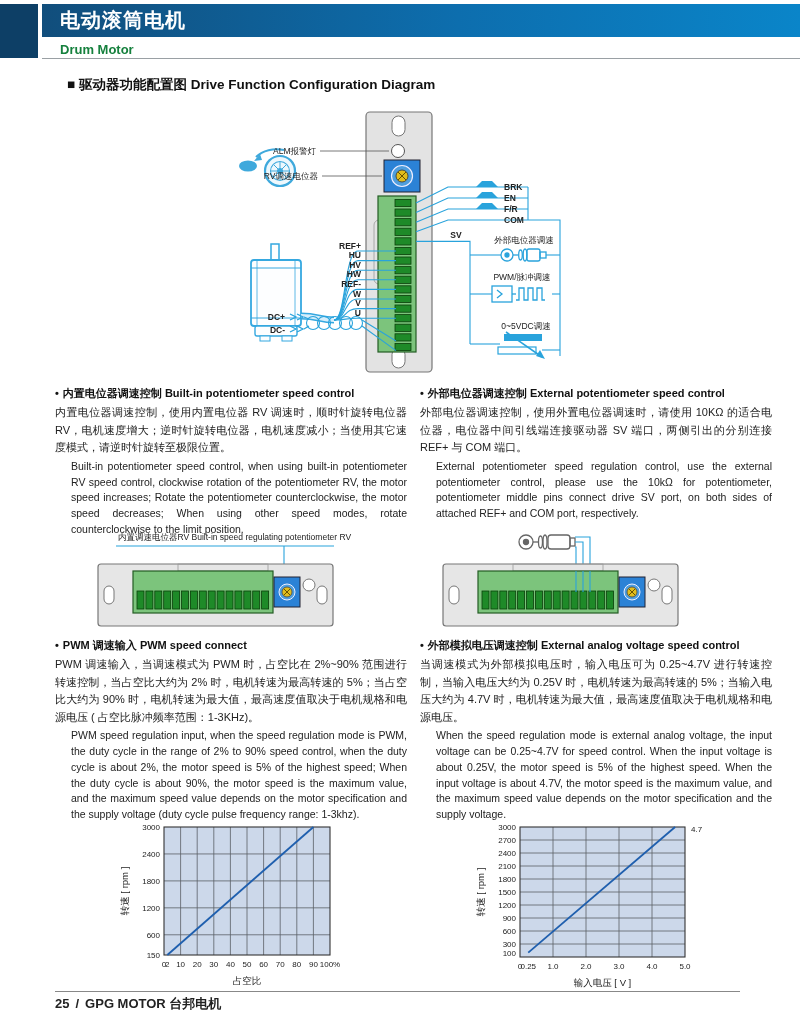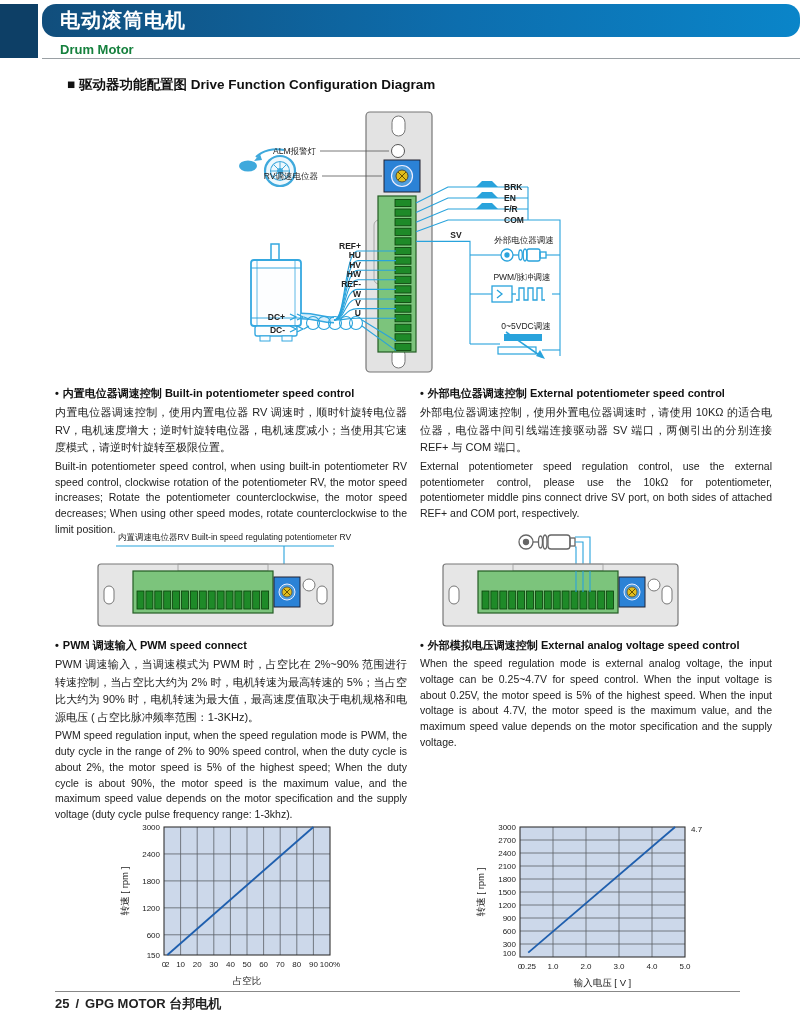--- a/index.html
+++ b/index.html
@@ -2,33 +2,33 @@
 <html><head>
 <meta charset="utf-8">
 <style>
   html,body{margin:0;padding:0;background:#fff;}
   .page{position:relative;width:800px;height:1011px;background:#fff;overflow:hidden;
         font-family:"Liberation Sans","DejaVu Sans",sans-serif;color:#222;}
   
   .navy-block{position:absolute;left:0;top:4px;width:38px;height:54px;background:#0d3f66;}
   .banner{position:absolute;left:42px;top:4px;width:758px;height:33px;
           background:linear-gradient(90deg,#114e7c 0%,#0d6eae 55%,#0a85c9 100%);
-          display:flex;align-items:center;border-radius:14px;}
+          display:flex;align-items:center;}
   .banner-title{color:#fff;font-weight:bold;font-size:20px;padding-left:18px;letter-spacing:1px;}
   .subtitle{position:absolute;left:60px;top:42px;font-size:13px;font-weight:bold;color:#15803d;}
   .header-divider{position:absolute;left:42px;top:58px;right:0;height:1px;background:#9aa0a4;}
   .section-title{position:absolute;left:67px;top:76px;font-size:13.5px;font-weight:bold;color:#111;}
   
   .txt-col{position:absolute;width:352px;}
   .col-l{left:55px;} .col-r{left:420px;}
   .row1{top:386px;} .row2{top:638px;}
   .sec-head{font-size:11px;font-weight:bold;margin:0 0 3px 0;color:#111;}
   .sec-head .b{margin-right:4px;}
   .zh-body{font-size:11px;line-height:1.6;text-align:justify;margin:0;color:#222;}
-  .en-body{font-size:10.5px;line-height:1.5;text-align:justify;margin:2px 0 0 0;color:#222;}
+  .en-body{font-size:10.5px;line-height:1.5;text-align:justify;margin:2px 0 0 16px;color:#222;}
   svg text{font-family:"Liberation Sans","DejaVu Sans",sans-serif;}
   .dlab{font-size:8.5px;fill:#222;}
   .dlab-b{font-size:8.5px;fill:#222;font-weight:bold;}
   .tick{font-size:8px;fill:#222;}
   .axis-label{font-size:9.5px;fill:#222;}
   
   .footer-line{position:absolute;left:55px;top:991px;width:685px;height:1px;background:#888;}
   .footer-text{position:absolute;left:55px;top:995px;font-size:13px;font-weight:bold;color:#222;}
   .footer-text span{margin-right:6px;}
 </style>
@@ -309,20 +309,21 @@
     </g>
   </svg>
 
   <div class="txt-col col-l row2">
     <p class="sec-head"><span class="b">•</span><span>PWM 调速输入</span> <span>PWM speed connect</span></p>
     <p class="zh-body">PWM 调速输入，当调速模式为 PWM 时，占空比在 2%~90% 范围进行转速控制，当占空比大约为 2% 时，电机转速为最高转速的 5%；当占空比大约为 90% 时，电机转速为最大值，最高速度值取决于电机规格和电源电压 ( 占空比脉冲频率范围：1-3KHz)。</p>
     <p class="en-body">PWM speed regulation input, when the speed regulation mode is PWM, the duty cycle in the range of 2% to 90% speed control, when the duty cycle is about 2%, the motor speed is 5% of the highest speed; When the duty cycle is about 90%, the motor speed is the maximum value, and the maximum speed value depends on the motor specification and the supply voltage (duty cycle pulse frequency range: 1-3khz).</p>
   </div>
   <div class="txt-col col-r row2">
     <p class="sec-head"><span class="b">•</span><span>外部模拟电压调速控制</span> <span>External analog voltage speed control</span></p>
+    <p class="zh-body">当调速模式为外部模拟电压时，输入电压可为 0.25~4.7V 进行转速控制，当输入电压大约为 0.25V 时，电机转速为最高转速的 5%；当输入电压大约为 4.7V 时，电机转速为最大值，最高速度值取决于电机规格和电源电压。</p>
     <p class="en-body">When the speed regulation mode is external analog voltage, the input voltage can be 0.25~4.7V for speed control. When the input voltage is about 0.25V, the motor speed is 5% of the highest speed. When the input voltage is about 4.7V, the motor speed is the maximum value, and the maximum speed value depends on the motor specification and the supply voltage.</p>
   </div>
 
   <svg style="position:absolute;left:112px;top:817px;" width="232" height="172" viewBox="0 0 232 172">
       <rect x="52" y="10" width="166" height="128" fill="#ccd8ea"></rect>
       <line x1="68.6" y1="10" x2="68.6" y2="138" stroke="#5a5f66" stroke-width="0.8"></line>
       <line x1="85.2" y1="10" x2="85.2" y2="138" stroke="#5a5f66" stroke-width="0.8"></line>
       <line x1="101.8" y1="10" x2="101.8" y2="138" stroke="#5a5f66" stroke-width="0.8"></line>
       <line x1="118.4" y1="10" x2="118.4" y2="138" stroke="#5a5f66" stroke-width="0.8"></line>
       <line x1="135" y1="10" x2="135" y2="138" stroke="#5a5f66" stroke-width="0.8"></line>

